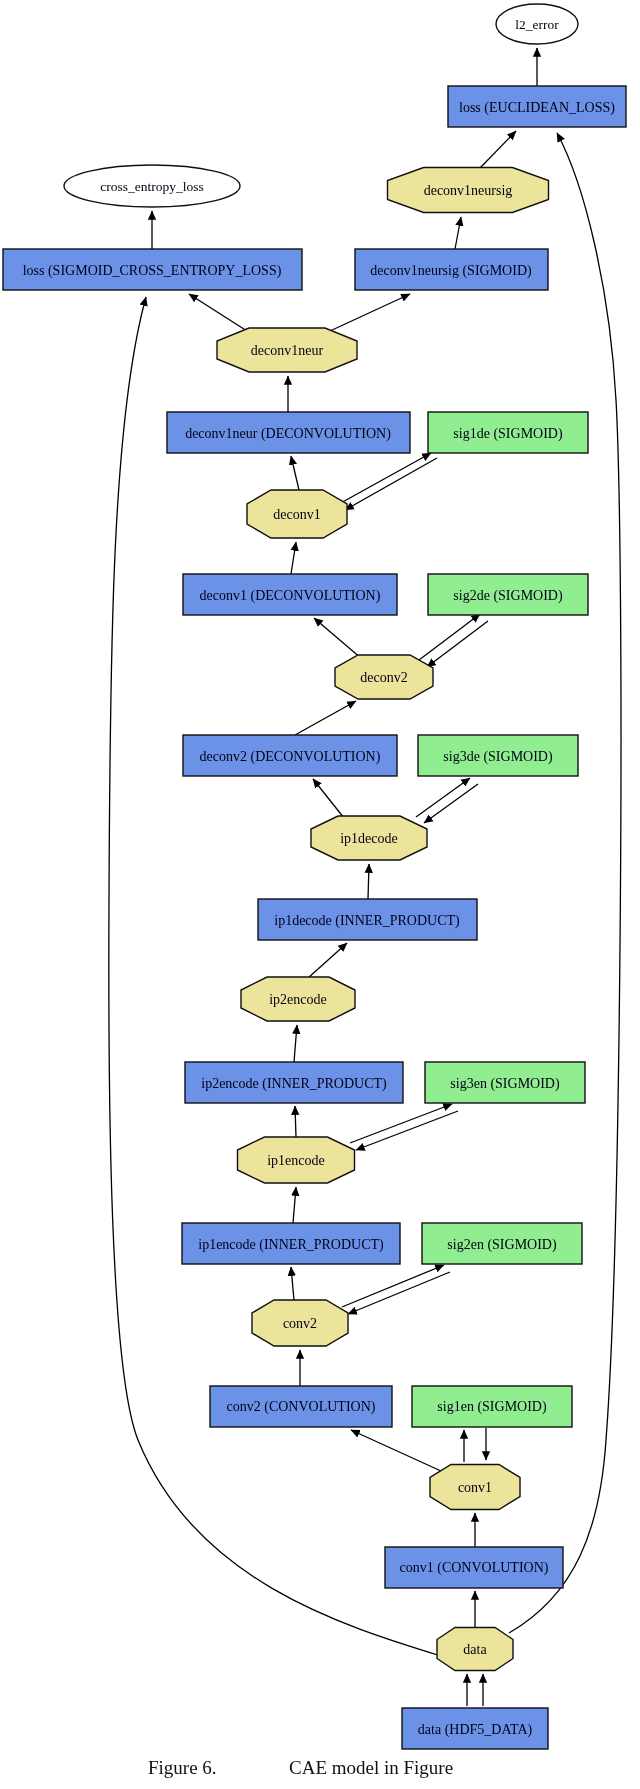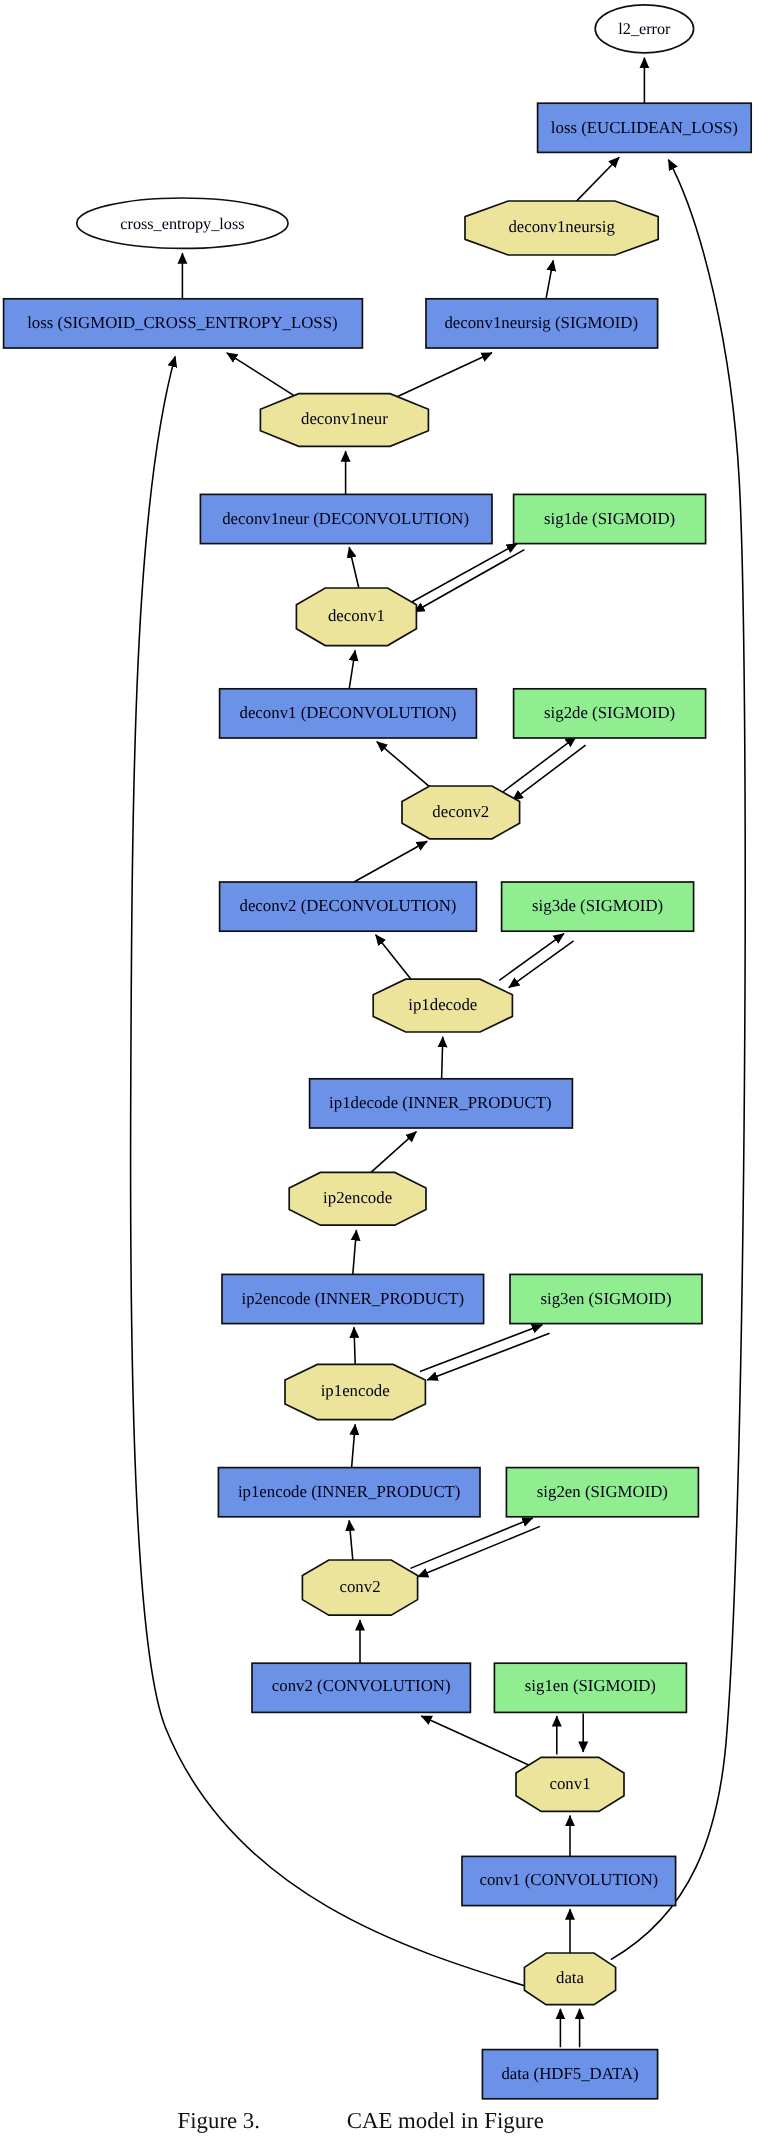--- a/index.html
+++ b/index.html
@@ -193,16 +193,16 @@
     <polygon class="node-shape blob-fill" points="451,1464.5 499,1464.5 520,1477.5 520,1496.5 499,1509.5 451,1509.5 430,1496.5 430,1477.5"></polygon>
     <text class="node-label" x="475" y="1487">conv1</text>
   </g>
   <g>
     <polygon class="node-shape blob-fill" points="455,1627.5 495,1627.5 513,1639.5 513,1658.5 495,1670.5 455,1670.5 437,1658.5 437,1639.5"></polygon>
     <text class="node-label" x="475" y="1649">data</text>
   </g>
 </svg>
 
 <div class="caption">
-  <span class="cap-prefix">Figure 3.</span>
+  <span class="cap-prefix">Figure 6.</span>
   <span class="cap-title">CAE model in Figure</span>
 </div>
 </div>
 
 </body></html>

